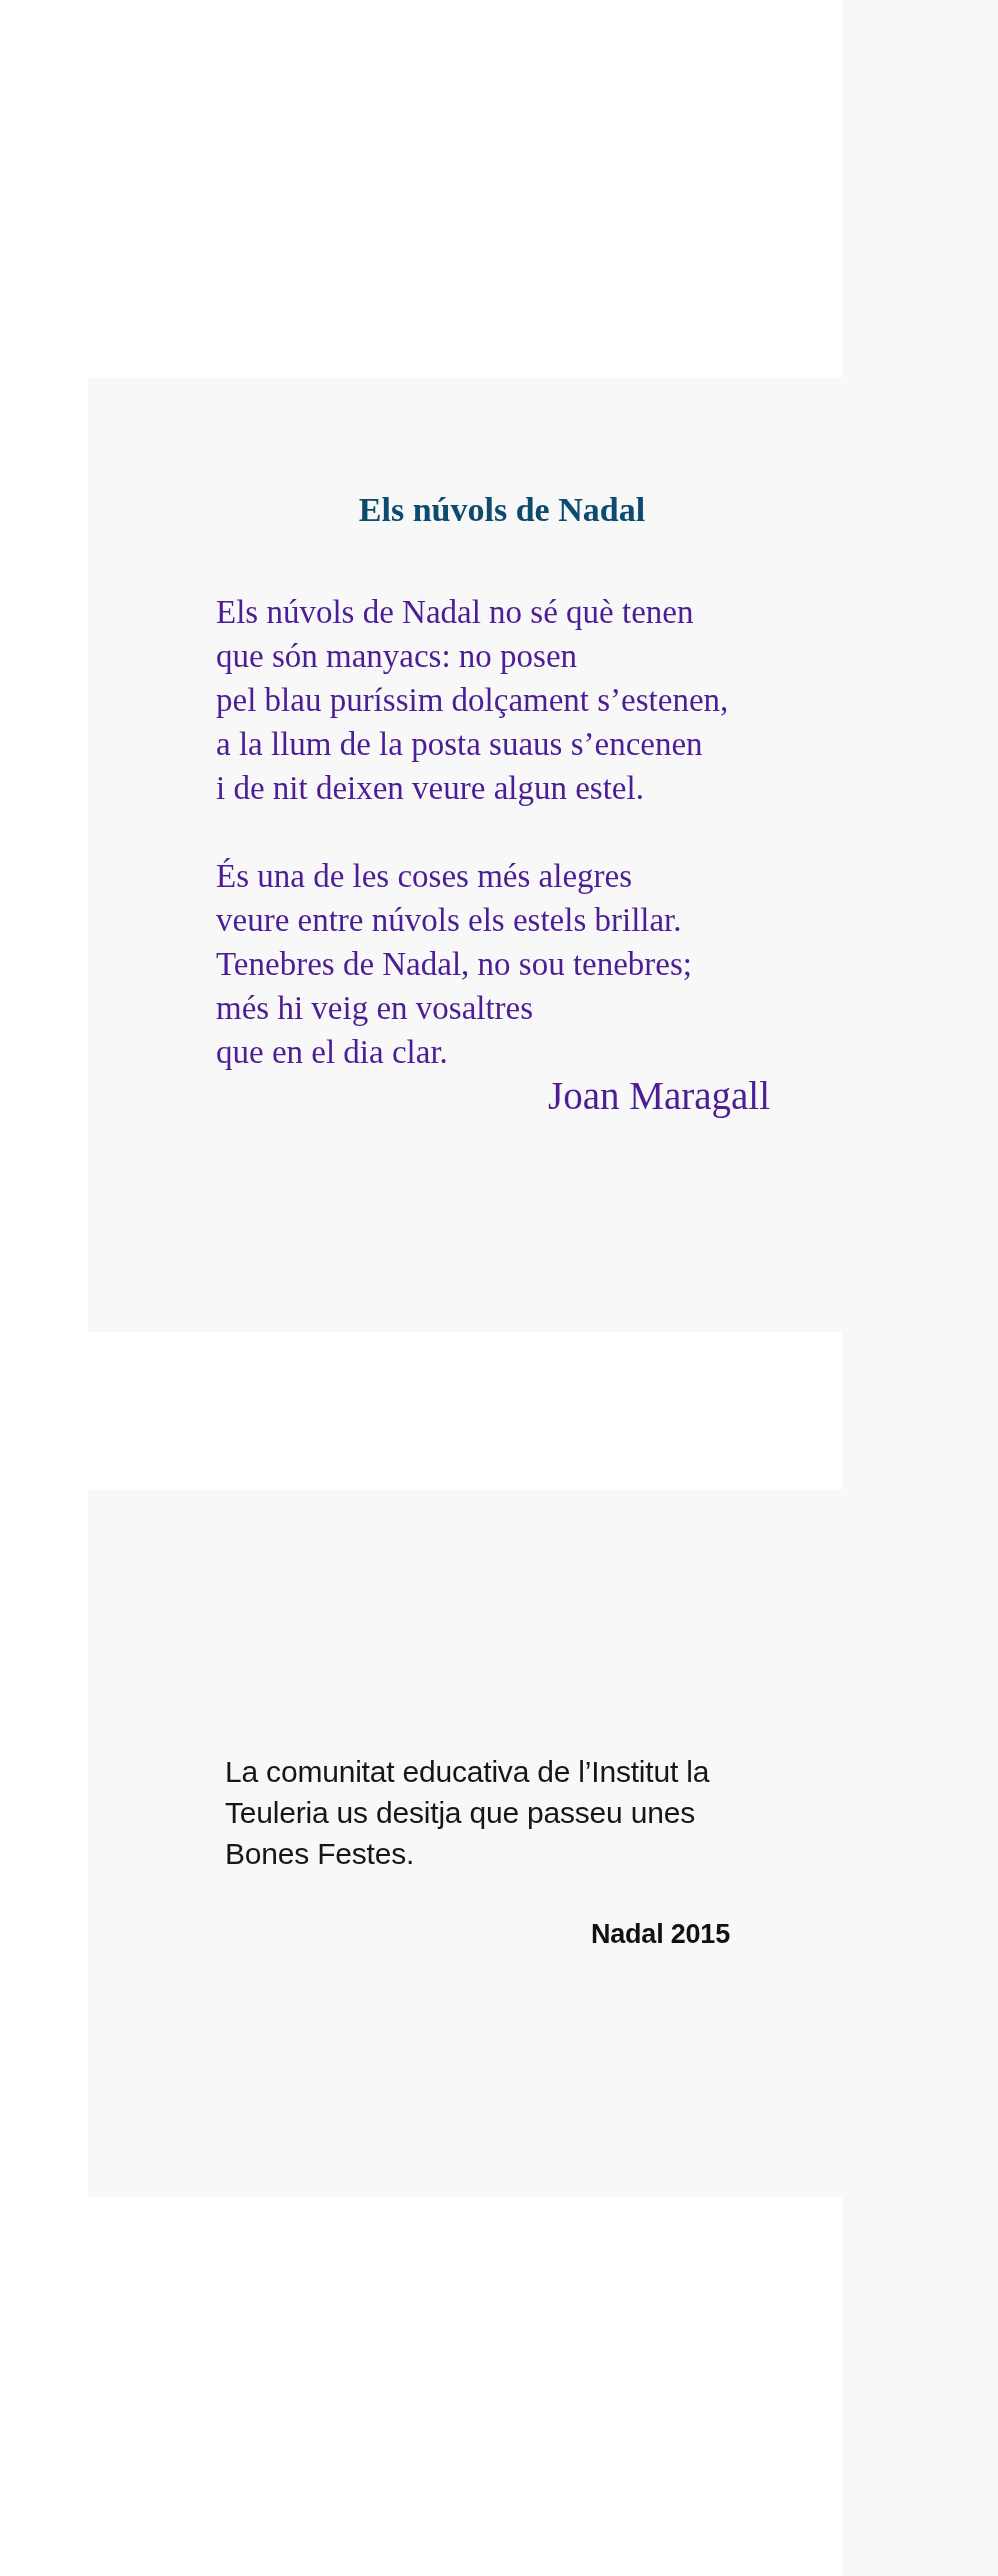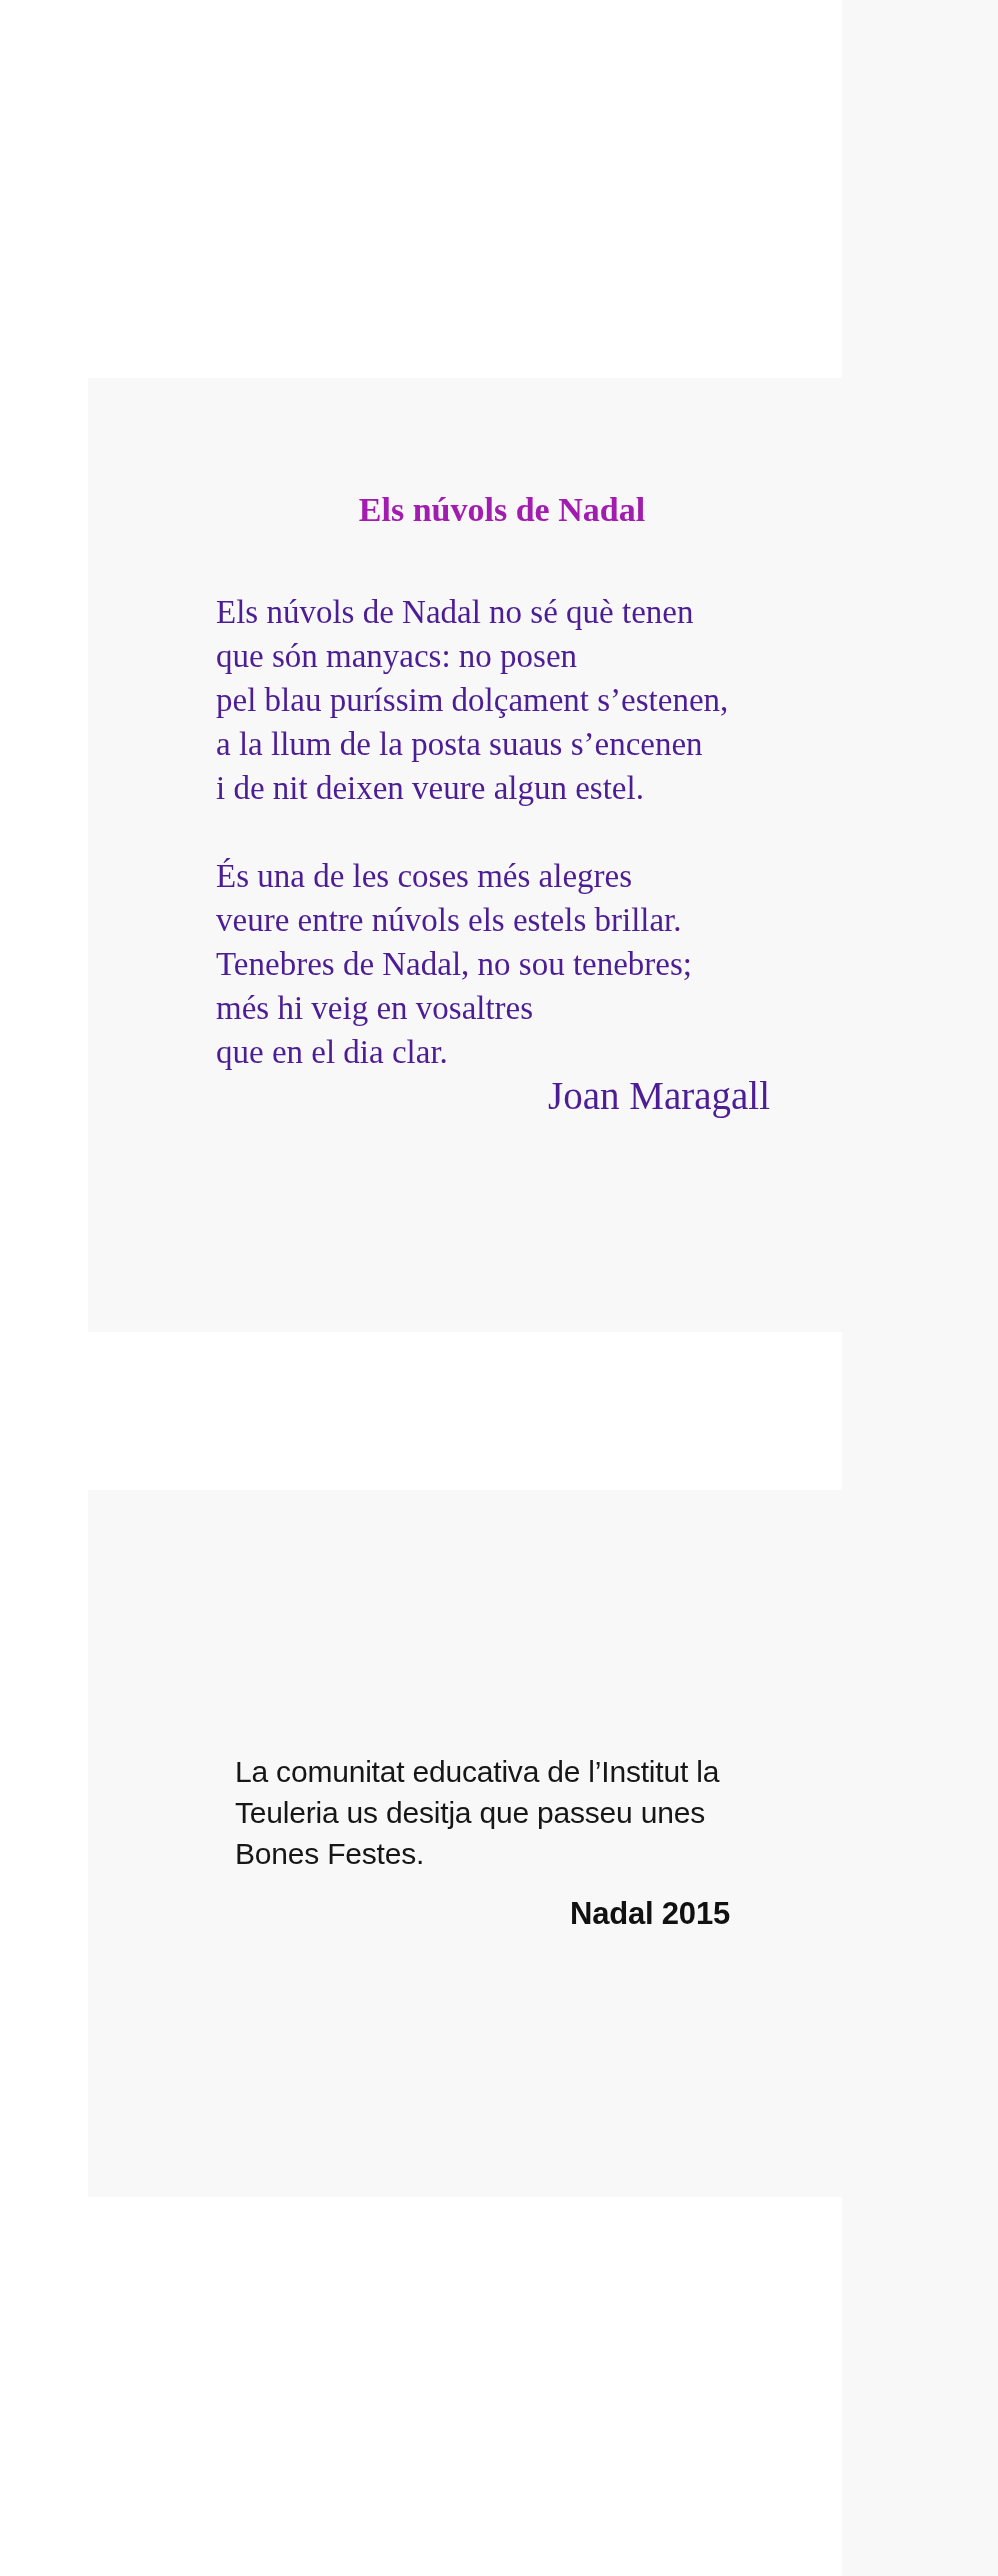--- a/index.html
+++ b/index.html
@@ -40,21 +40,21 @@
   .poem-title {
     position: absolute;
     left: 137px;
     top: 111px;
     width: 554px;
     text-align: center;
     font-family: "Liberation Serif", serif;
     font-weight: bold;
     font-size: 34px;
     line-height: 42px;
-    color: #a21caf;
+    color: #0c4a6e;
   }
   .poem-body {
     position: absolute;
     left: 128px;
     top: 212px;
     width: 571px;
     font-family: "Liberation Serif", serif;
     font-size: 33px;
     line-height: 44px;
     color: #4c1d95;
@@ -79,31 +79,30 @@
     width: 524px;
     font-family: "Liberation Sans", sans-serif;
     font-size: 30px;
     line-height: 41px;
     letter-spacing: -0.2px;
     color: #161616;
     white-space: nowrap;
   }
   .greeting-line {
     height: 41px;
-    margin-left: 10px;
   }
   .greeting-signature {
-    margin-top: 19px;
+    margin-top: 40px;
     height: 41px;
     width: 524px;
     text-align: right;
     padding-right: 19px;
     box-sizing: border-box;
     font-weight: bold;
-    font-size: 31px;
+    font-size: 27px;
     color: #111111;
   }
 </style>
 </head>
 <body>
 
 <div class="page">
 
   <div class="right-strip"></div>
 

